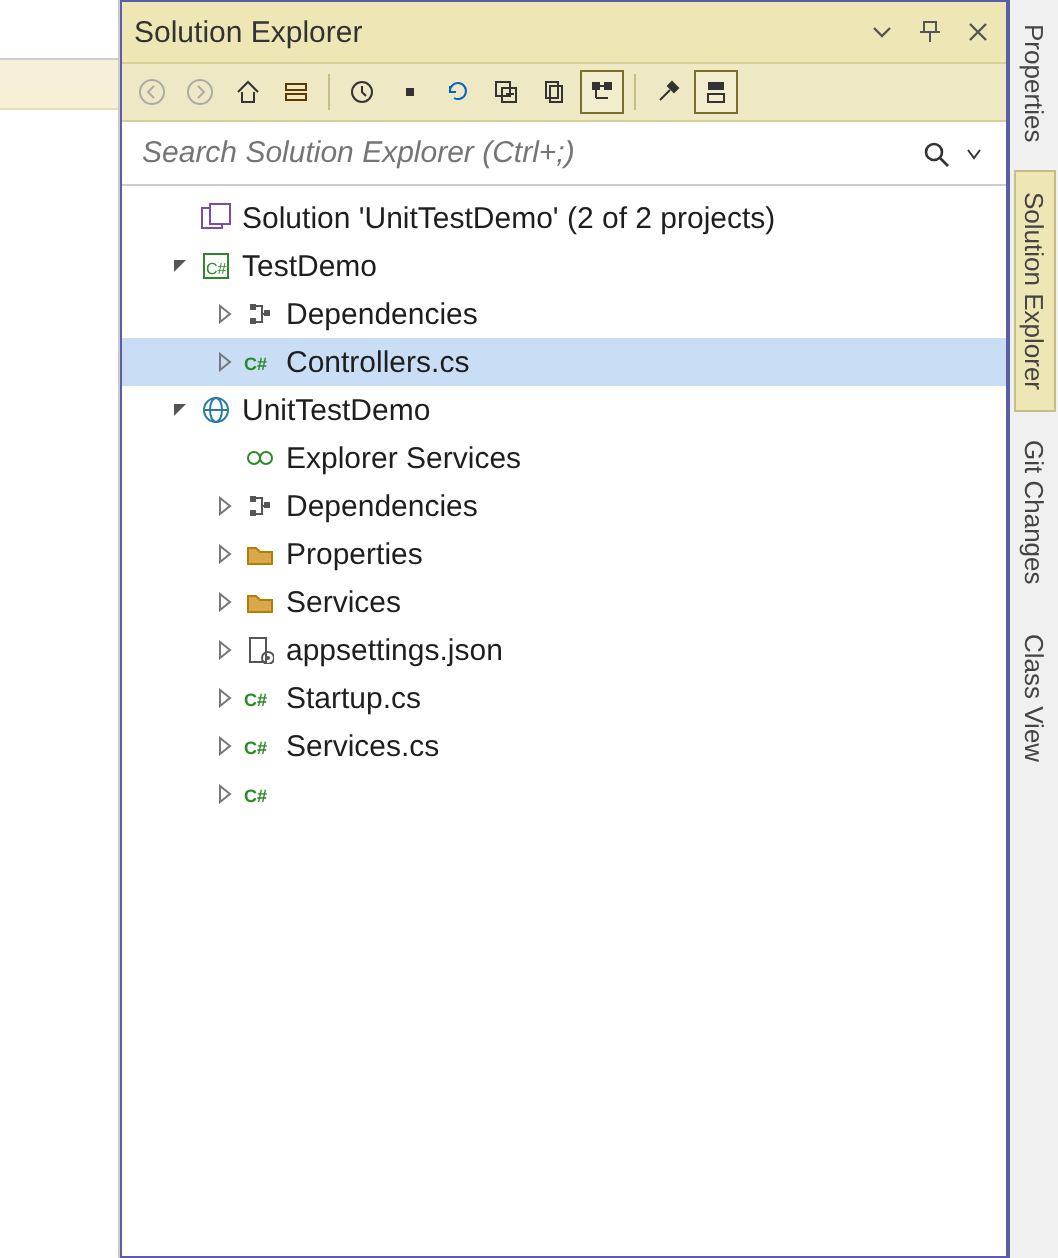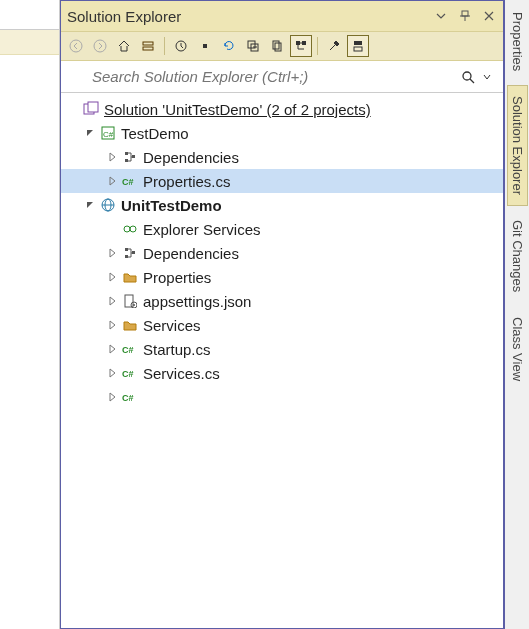--- a/index.html
+++ b/index.html
@@ -18,33 +18,33 @@
   .titlebar .winbtn svg { display:block; }
 
   .toolbar { height:30px; background:#eee8c5; border-top:1px solid #d8cf96; border-bottom:1px solid #d8cf96; display:flex; align-items:center; padding:0 4px; gap:2px; }
   .tbtn { width:22px; height:22px; display:flex; align-items:center; justify-content:center; color:#555; border:1px solid transparent; }
   .tbtn.boxed { border:1px solid #7a6f2a; background:#f3edd0; }
   .tbtn.dis { color:#aaa; }
   .tsep { width:1px; height:18px; background:#c7bd85; margin:0 3px; }
   .tbtn svg { display:block; }
 
   .searchbar { height:32px; border-bottom:1px solid #ccc; display:flex; align-items:center; padding:0 8px; }
-  .searchbar input { flex:1; border:none; outline:none; font-size:15px; color:#777; font-style:italic; background:transparent;margin-left:21px; }
+  .searchbar input { flex:1; border:none; outline:none; font-size:15px; color:#777; font-style:italic; background:transparent; }
   .searchbar .sicon { color:#555; padding:0 4px; display:flex; align-items:center; }
 
   .tree { flex:1; overflow:auto; padding:4px 0; font-size:15px; }
   .row { display:flex; align-items:center; height:24px; white-space:nowrap; }
   .row.sel { background:#c9def5; }
-  .row.bold { font-weight:bold; }
+  .row.bold { font-weight:normal; }
   .exp { width:14px; height:14px; display:flex; align-items:center; justify-content:center; color:#555; margin-right:2px; }
   .exp.blank { visibility:hidden; }
   .nicon { width:18px; height:18px; display:flex; align-items:center; justify-content:center; margin-right:4px; }
   .label { }
 
-  .ind0 { padding-left:5px;text-decoration:underline; }
+  .ind0 { padding-left:22px; }
   .ind1 { padding-left:22px; }
   .ind2 { padding-left:44px;text-align:right; }
 
   .side-tabs { width:25px; background:#f0f0f0; border-left:1px solid #5b5ea6; display:flex; flex-direction:column; align-items:center; }
   .vtab { writing-mode:vertical-rl; font-size:13px; color:#444; padding:10px 2px; margin:2px 0; white-space:nowrap; }
   .vtab.active { background:#eee6b5; border:1px solid #c7bd85; }
 </style>
 </head>
 <body>
 
@@ -219,21 +219,21 @@
         <span class="exp">
             <svg width="10" height="10" viewBox="0 0 10 10">
               <path d="M3 1 L8 5 L3 9 Z" fill="none" stroke="#777"></path>
             </svg>
           </span>
         <span class="nicon">
             <svg width="16" height="14" viewBox="0 0 16 14">
               <text x="0" y="11" font-size="9" fill="#2a8a2a" font-weight="bold">C#</text>
             </svg>
           </span>
-        <span class="label">Properties.cs</span>
+        <span class="label">Controllers.cs</span>
       </div>
 
       <div class="row ind1 bold">
         <span class="exp">
             <svg width="10" height="10" viewBox="0 0 10 10">
               <path d="M2 2 L8 2 L2 8 Z" fill="#555"></path>
             </svg>
           </span>
         <span class="nicon">
             <svg width="16" height="16" viewBox="0 0 16 16">
@@ -289,40 +289,40 @@
 
 
       <div class="row ind2">
         <span class="exp">
             <svg width="10" height="10" viewBox="0 0 10 10">
               <path d="M3 1 L8 5 L3 9 Z" fill="none" stroke="#777"></path>
             </svg>
           </span>
         <span class="nicon">
             <svg width="14" height="14" viewBox="0 0 14 14">
+              <path d="M1 4 H5 L7 6 H13 V12 H1 Z" fill="#d9a84a" stroke="#b37d0c"></path>
+            </svg>
+          </span>
+        <span class="label">Services</span>
+      </div>
+
+      <div class="row ind2">
+        <span class="exp">
+            <svg width="10" height="10" viewBox="0 0 10 10">
+              <path d="M3 1 L8 5 L3 9 Z" fill="none" stroke="#777"></path>
+            </svg>
+          </span>
+        <span class="nicon">
+            <svg width="14" height="14" viewBox="0 0 14 14">
               <rect x="2" y="1" width="8" height="12" fill="none" stroke="#555"></rect>
               <circle cx="11" cy="11" r="3" fill="none" stroke="#555"></circle>
               <circle cx="11" cy="11" r="1" fill="#555"></circle>
             </svg>
           </span>
         <span class="label">appsettings.json</span>
-      </div>
-
-      <div class="row ind2">
-        <span class="exp">
-            <svg width="10" height="10" viewBox="0 0 10 10">
-              <path d="M3 1 L8 5 L3 9 Z" fill="none" stroke="#777"></path>
-            </svg>
-          </span>
-        <span class="nicon">
-            <svg width="14" height="14" viewBox="0 0 14 14">
-              <path d="M1 4 H5 L7 6 H13 V12 H1 Z" fill="#d9a84a" stroke="#b37d0c"></path>
-            </svg>
-          </span>
-        <span class="label">Services</span>
       </div>
 
       <div class="row ind2">
         <span class="exp">
             <svg width="10" height="10" viewBox="0 0 10 10">
               <path d="M3 1 L8 5 L3 9 Z" fill="none" stroke="#777"></path>
             </svg>
           </span>
         <span class="nicon">
             <svg width="16" height="14" viewBox="0 0 16 14">

